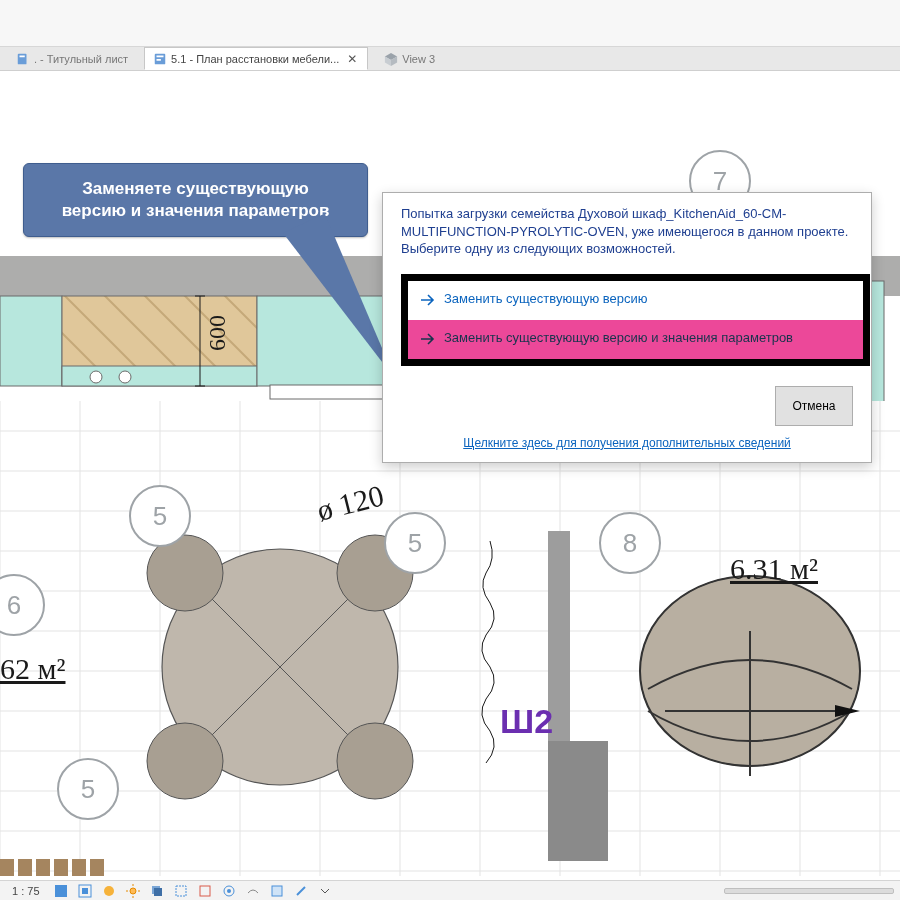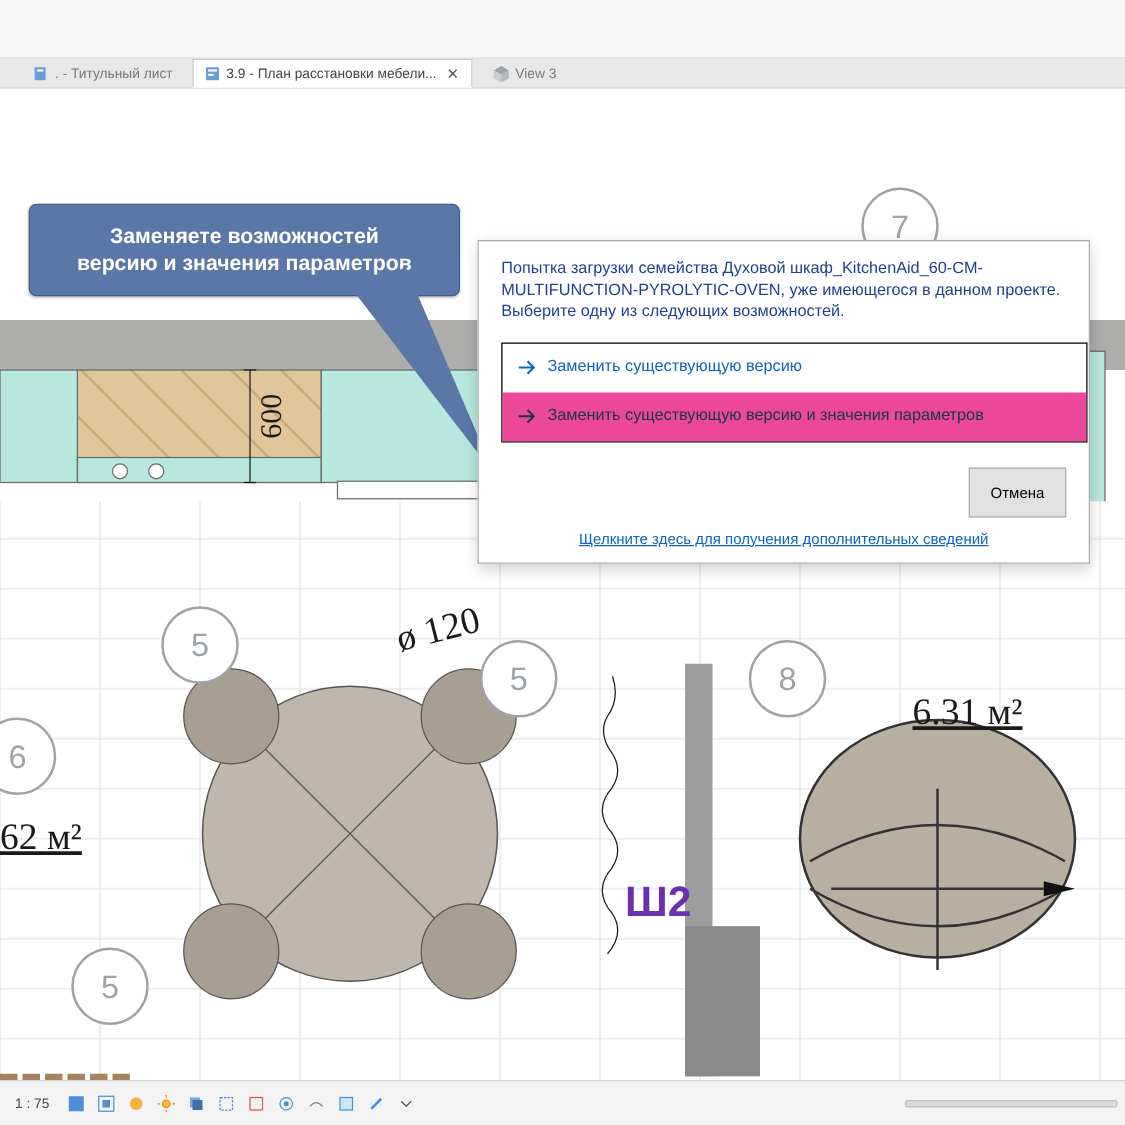--- a/index.html
+++ b/index.html
@@ -2,21 +2,21 @@
 <html><head>
 <meta charset="utf-8">
 <style>
   * { box-sizing: border-box; margin: 0; padding: 0; font-family: "Segoe UI", Tahoma, sans-serif; }
   body { width: 900px; height: 900px; overflow: hidden; background: #fff; position: relative; }
 
   
   .ribbon-area { height: 47px; background: #f7f7f7; border-bottom: 1px solid #d7d7d7; }
 
   
-  .tabbar { height: 24px; background: #e8e8e8; display: flex; align-items: stretch; gap: 8px; padding-left: 18px; border-bottom: 1px solid #cfcfcf; }
+  .tabbar { height: 24px; background: #e8e8e8; display: flex; align-items: stretch; gap: 8px; padding-left: 8px; border-bottom: 1px solid #cfcfcf; }
   .tab { display: flex; align-items: center; gap: 4px; padding: 0 8px; font-size: 11px; color: #777; cursor: pointer; }
   .tab.active { background: #fff; border: 1px solid #c7c7c7; border-bottom: 1px solid #fff; color: #444; }
   .tab .ico { width: 14px; height: 14px; display:inline-block; }
   .tab .close { width: 12px; height: 12px; color: #555; font-size: 12px; line-height: 12px; margin-left: 4px; }
   .sheet-ico { fill:#6a9dd8; }
   .cube-ico  { fill:#9aa2aa; }
 
   
   .canvas { position: absolute; left:0; top:71px; right:0; bottom:24px; background:#fff; overflow:hidden; }
   .canvas svg { position:absolute; left:0; top:0; }
@@ -27,33 +27,33 @@
   .callout-tail { position:absolute; left:260px; top:70px; width:0; height:0;
     border-left:40px solid transparent; border-right:6px solid transparent; border-top:180px solid #5a77a8; transform: rotate(-25deg); transform-origin: top left;}
 
   
   .dialog { position:absolute; left:382px; top:192px; width:490px; background:#fff; border:1px solid #adadad; box-shadow:0 4px 12px rgba(0,0,0,.2); z-index:10; font-size:12px; color:#222; }
   .dialog-titlebar { display:flex; align-items:center; height:30px; padding:0 8px 0 10px; }
   .dialog-title { flex:1; font-size:12px; color:#333; }
   .dialog-close { width:36px; height:26px; display:flex; align-items:center; justify-content:center; cursor:pointer; }
   .dialog-body { padding:12px 1px 10px 18px; }
   .dialog-msg { color:#1f3f90; font-size:13px; line-height:1.35; margin-bottom:16px; }
-  .cmd-group { border:1px solid #000000; }
+  .cmd-group { border:7px solid #000000; }
   .cmd-link { display:flex; gap:8px; padding:10px 12px; font-size:13px; cursor:pointer; align-items:flex-start; }
   .cmd-link.plain { color:#0b64be; }
   .cmd-link.highlight { background:#ec4899; color:#17344d; }
   .cmd-arrow { flex:0 0 16px; margin-top:2px; }
   .cmd-text { flex:1; line-height:1.25; }
   .dialog-footer { display:flex; justify-content:flex-end; padding:10px 18px; }
   .btn { min-width:78px; height:40px; background:#e1e1e1; border:1px solid #adadad; font-size:12px; cursor:pointer; }
   .help-row { padding:0 18px 12px 18px;text-align:center; }
   .help-link { color:#0b64be; font-size:12px; text-decoration:underline; cursor:pointer; }
 
   
-  .statusbar { position:absolute; left:0; right:0; bottom:0; height:36px; background:#f3f3f3; border-top:1px solid #d4d4d4; display:flex; align-items:center; padding:0 6px; gap:6px; font-size:11px; color:#444;}
+  .statusbar { position:absolute; left:0; right:0; bottom:0; height:20px; background:#f3f3f3; border-top:1px solid #d4d4d4; display:flex; align-items:center; padding:0 6px; gap:6px; font-size:11px; color:#444;}
   .statusbar .scale { padding:0 6px; }
   .statusbar .iconbtn { width:18px; height:18px; display:flex; align-items:center; justify-content:center; cursor:pointer; }
   .statusbar .spacer { flex:1; }
   .track { width:170px; height:6px; background:#dcdcdc; border:1px solid #bfbfbf; border-radius:2px; }
 
   
   .dim-text { font-family: "ISOCPEUR","Comic Sans MS",cursive; fill:#1a1a1a; }
   .hatch rect { fill:#a5855f; }
 </style>
 </head>
@@ -73,21 +73,21 @@
   </div>
 
   <div class="tab active">
     <span class="ico">
       <svg viewBox="0 0 16 16">
           <rect x="2" y="2" width="12" height="12" fill="#6a9dd8" rx="1"></rect>
           <rect x="4" y="4" width="8" height="2" fill="#fff"></rect>
           <rect x="4" y="8" width="5" height="2" fill="#fff"></rect>
         </svg>
     </span>
-    <span>3.9 - План расстановки мебели...</span>
+    <span>5.1 - План расстановки мебели...</span>
     <span class="close">✕</span>
   </div>
 
   <div class="tab">
     <span class="ico">
       <svg viewBox="0 0 16 16">
           <polygon class="cube-ico" points="8,1 15,5 8,9 1,5"></polygon>
           <polygon fill="#c8cdd2" points="1,5 8,9 8,16 1,12"></polygon>
           <polygon fill="#b5bbc1" points="15,5 8,9 8,16 15,12"></polygon>
         </svg>
@@ -198,21 +198,21 @@
       <rect x="72" y="788" width="14" height="18"></rect>
       <rect x="90" y="788" width="14" height="18"></rect>
     </g>
 
     <path d="M490 470 q6 18 -4 32 q-8 14 4 30 q10 16 -4 32 q-10 16 4 32 q10 16 -4 32 q-10 16 4 32 q10 16 -4 32" stroke="#1a1a1a" fill="none"></path>
   </svg>
 </div>
 
 <div class="callout">
   <div class="callout-box">
-    <div>Заменяете возможностей</div>
+    <div>Заменяете существующую</div>
     <div>версию и значения параметров</div>
   </div>
   <div class="callout-tail"></div>
 </div>
 
 <div class="dialog">
   <div class="dialog-body">
     <div class="dialog-msg">Попытка загрузки семейства Духовой шкаф_KitchenAid_60-CM-MULTIFUNCTION-PYROLYTIC-OVEN, уже имеющегося в данном проекте.  Выберите одну из следующих возможностей.</div>
     <div class="cmd-group">
       <div class="cmd-link plain">

